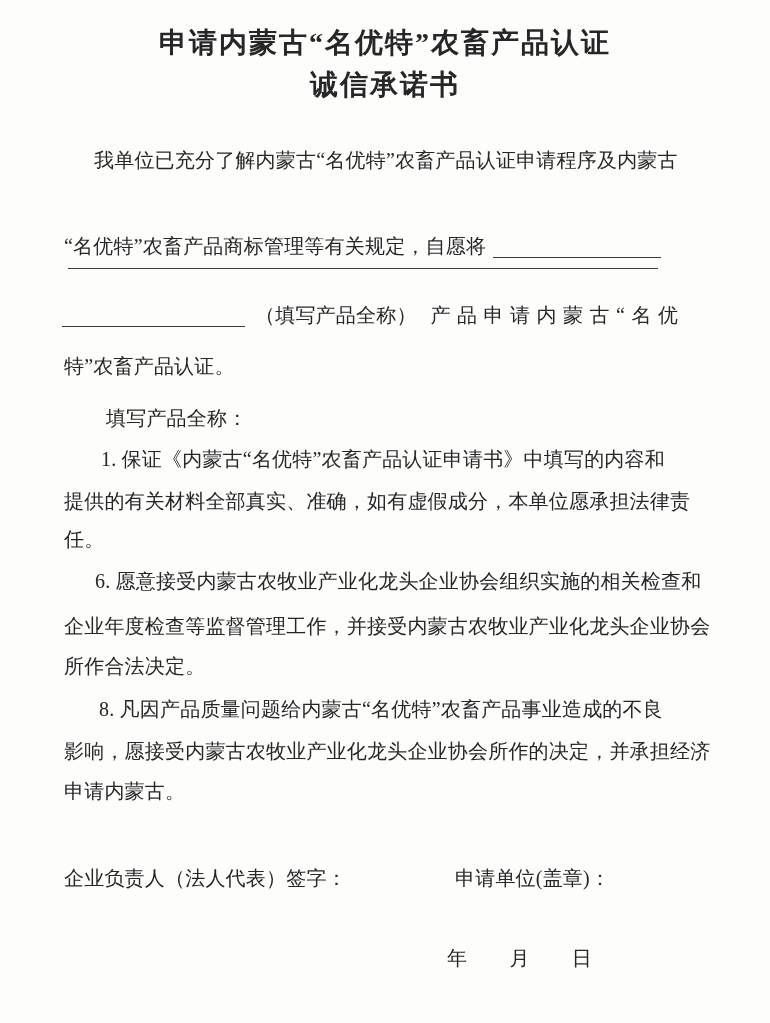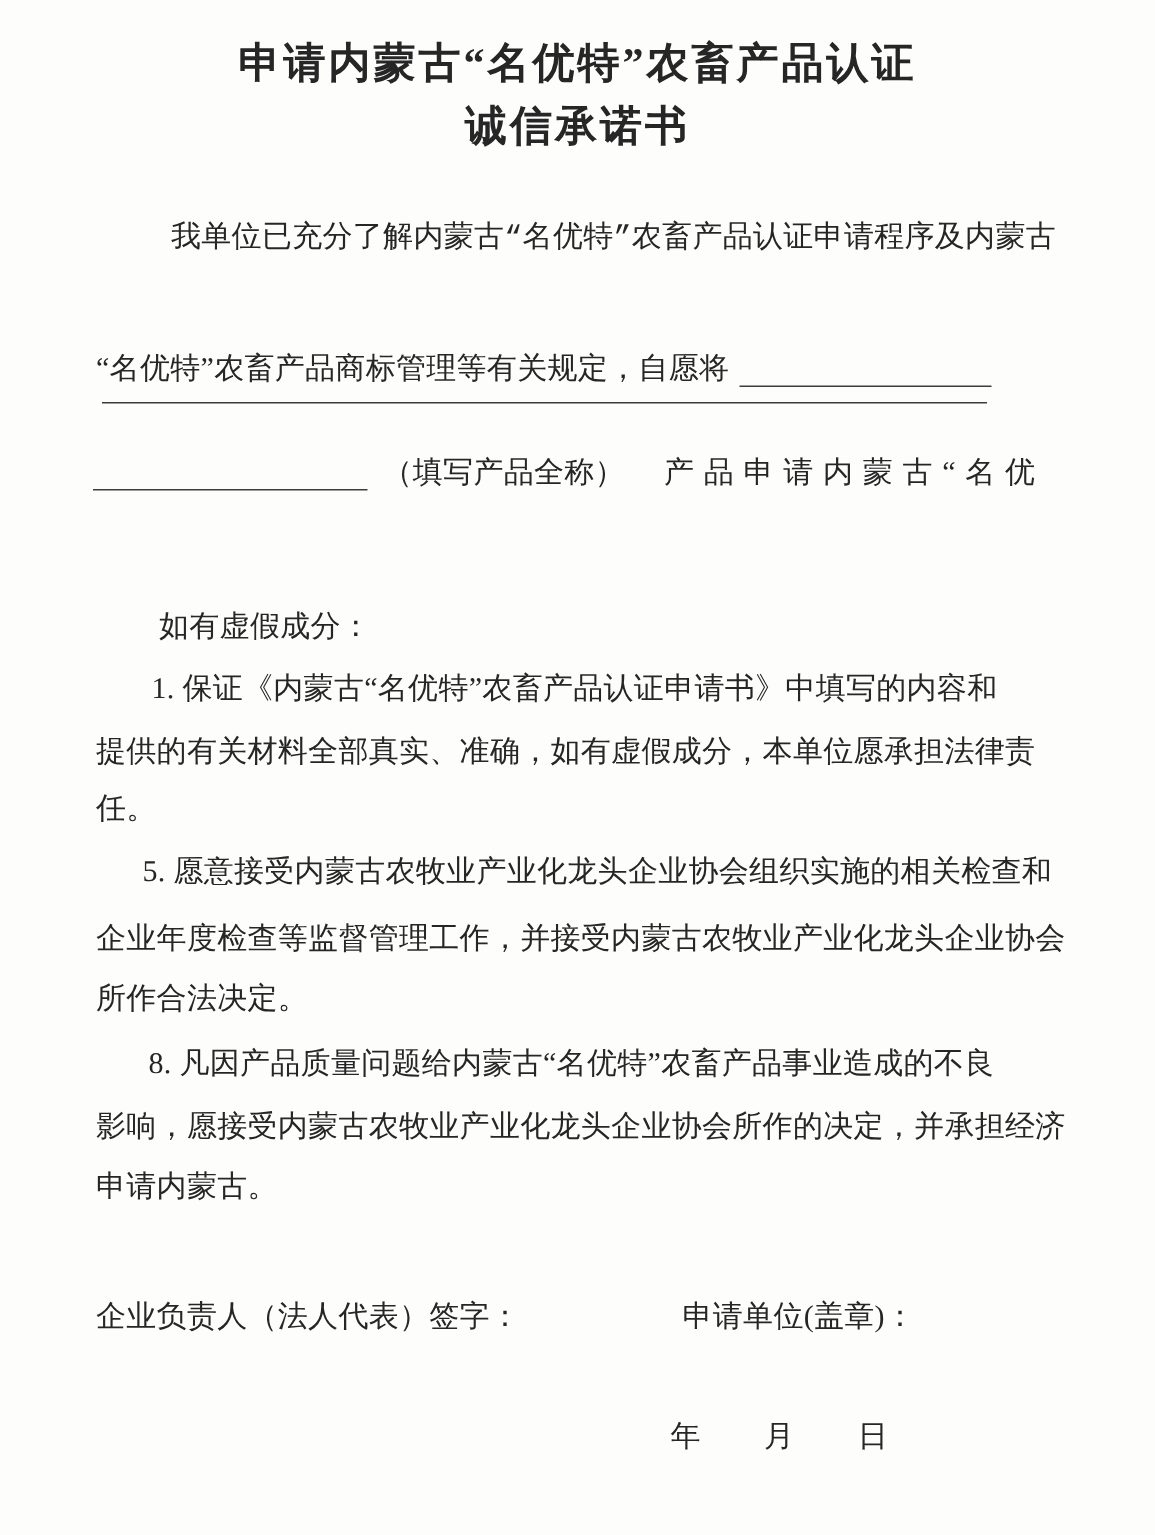--- a/index.html
+++ b/index.html
@@ -37,52 +37,53 @@
     border-bottom:1.6px solid #3c3c3c;
     vertical-align:bottom;
   }
   .rule {
     position:absolute;
     height:22px;
     border-bottom:1.6px solid #3c3c3c;
   }
   .spread { letter-spacing:6.5px; }
   .hint-gap { margin-left:10px; }
-  .suffix-gap { margin-left:26px; }
+  .suffix-gap { margin-left:14px; }
   .date-word { display:inline-block; }
   .date-word + .date-word { margin-left:37px; }
 </style>
 </head>
 <body>
 
 <div class="page">
 
   <div class="title-line" style="top:26px;">申请内蒙古“名优特”农畜产品认证</div>
   <div class="title-line" style="top:68px;">诚信承诺书</div>
 
-  <div class="line" style="top:148px;left:114px;font-family:Liberation Mono, monospace;">我单位已充分了解内蒙古“名优特”农畜产品认证申请程序及内蒙古</div>
+  <div class="line" style="top:148px;left:94px;">我单位已充分了解内蒙古“名优特”农畜产品认证申请程序及内蒙古</div>
 
   <div class="line" style="top:202px;left:64px;margin-top:32px;">
     <span>“名优特”农畜产品商标管理等有关规定，自愿将</span><span class="blank" style="width:168px;margin-left:7px;"></span>
   </div>
 
   <div class="rule" style="top:246px;left:68px;width:590px;"></div>
 
   <div class="line" style="top:303px;left:62px;">
     <span class="blank" style="width:183px;"></span><span class="hint-gap">（填写产品全称）</span><span class="suffix-gap spread">产品申请内蒙古“名优</span>
   </div>
 
+  <div class="line" style="top:354px;left:64px;">特”农畜产品认证。</div>
 
-  <div class="line" style="top:406px;left:106px;">如有虚假成分：</div>
+  <div class="line" style="top:406px;left:106px;">填写产品全称：</div>
 
   <div class="line" style="top:447px;left:101px;">1. 保证《内蒙古“名优特”农畜产品认证申请书》中填写的内容和</div>
   <div class="line" style="top:489px;left:64px;">提供的有关材料全部真实、准确，如有虚假成分，本单位愿承担法律责</div>
   <div class="line" style="top:527px;left:64px;">任。</div>
 
-  <div class="line" style="top:569px;left:95px;">5. 愿意接受内蒙古农牧业产业化龙头企业协会组织实施的相关检查和</div>
+  <div class="line" style="top:569px;left:95px;">6. 愿意接受内蒙古农牧业产业化龙头企业协会组织实施的相关检查和</div>
   <div class="line" style="top:614px;left:64px;">企业年度检查等监督管理工作，并接受内蒙古农牧业产业化龙头企业协会</div>
   <div class="line" style="top:654px;left:64px;">所作合法决定。</div>
 
   <div class="line" style="top:697px;left:99px;">8. 凡因产品质量问题给内蒙古“名优特”农畜产品事业造成的不良</div>
   <div class="line" style="top:739px;left:64px;">影响，愿接受内蒙古农牧业产业化龙头企业协会所作的决定，并承担经济</div>
   <div class="line" style="top:779px;left:64px;">申请内蒙古。</div>
 
   <div class="line" style="top:866px;left:64px;">企业负责人（法人代表）签字：</div>
   <div class="line" style="top:866px;left:455px;">申请单位(盖章)：</div>
 

